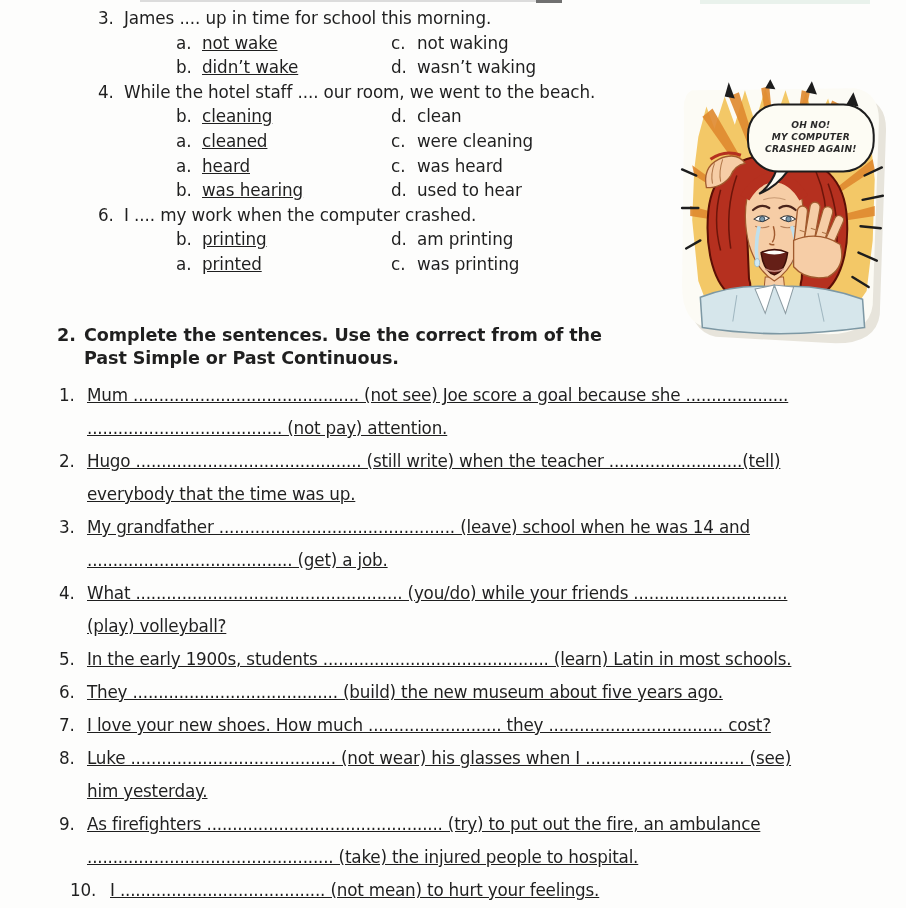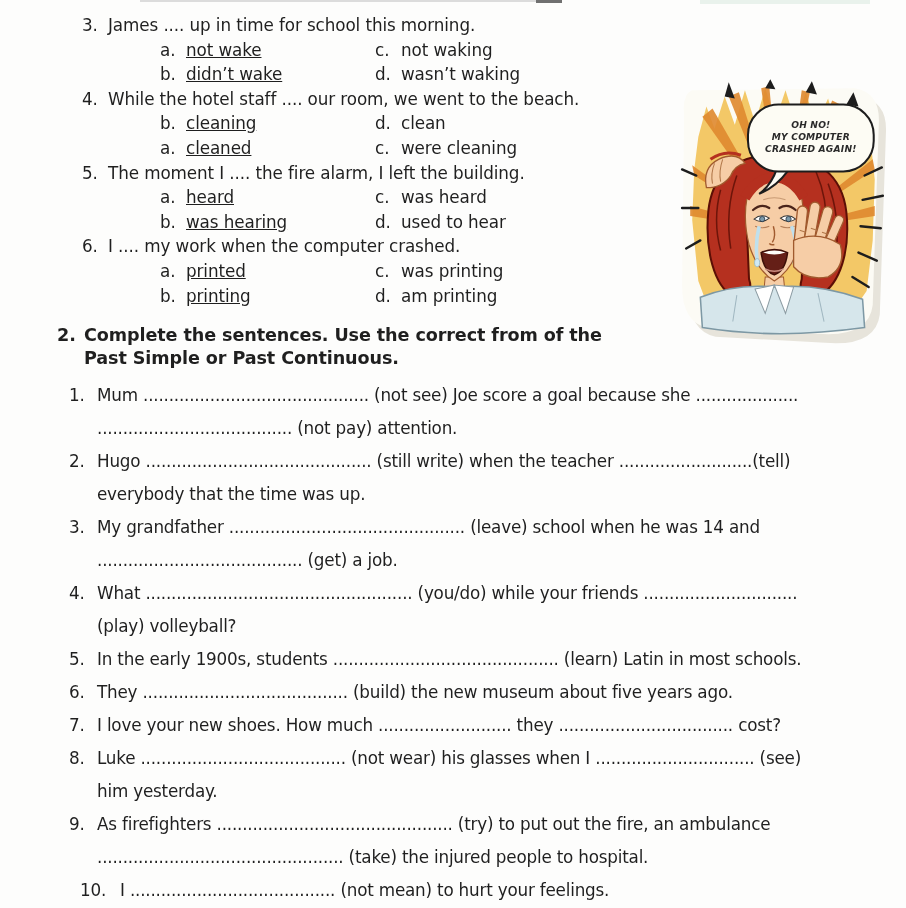--- a/index.html
+++ b/index.html
@@ -9,37 +9,37 @@
     font-family:"DejaVu Sans","Liberation Sans",sans-serif;
   }
 
   
   .rem { position:absolute; top:0; }
   .rem1 { left:140px; width:420px; height:2px; background:#dcdcdc; }
   .rem2 { left:536px; width:26px; height:3px; background:#707070; }
   .rem3 { left:700px; width:170px; height:4px; background:#e9f2ec; }
 
   
-  .mcq { position:absolute; top:6px; left:0;margin-top:7px; }
+  .mcq { position:absolute; top:6px; left:16px; }
   .row { height:24.6px; line-height:24.6px; font-size:16.8px; white-space:pre; letter-spacing:-0.1px; }
   .stem { padding-left:82px; }
   .qnum { display:inline-block; width:26px; }
   .opts { padding-left:160px; }
   .opt-left { display:inline-block; width:215px;text-decoration:underline; }
   .olet { display:inline-block; width:26px; }
 
   
   .s2head {
     position:absolute; top:324px; left:57px; display:flex;
     font-weight:bold; font-size:17.6px; line-height:22.5px; letter-spacing:-0.1px;
   }
   .hnum { width:27px; flex:none; }
 
   
-  .fib { position:absolute; top:379px; left:14px; }
+  .fib { position:absolute; top:379px; left:4px;text-decoration:underline; }
   .line { height:33px; line-height:33px; font-size:16.8px; white-space:pre; letter-spacing:-0.2px; padding-left:55px; }
   .line .inum { display:inline-block; width:28px; }
   .line.cont { padding-left:83px; }
   .line.ten { padding-left:66px; }
   .line.ten .inum { width:40px; }
 
   
   .comic { position:absolute; left:676px; top:78px; width:218px; height:266px;text-align:right; }
   .comic svg { display:block; width:100%; height:100%; }
   .bubble-text { font-family:"DejaVu Sans","Liberation Sans",sans-serif; font-weight:bold; font-style:italic; font-size:9px; fill:#2a2a2a; text-anchor:middle; letter-spacing:.2px; }
@@ -63,29 +63,28 @@
       <div class="row opts"><span class="opt-left"><span class="olet">b.</span><span>didn’t wake</span></span><span><span class="olet">d.</span><span>wasn’t waking</span></span></div>
     </div>
 
     <div>
       <div class="row stem"><span class="qnum">4.</span><span>While the hotel staff .... our room, we went to the beach.</span></div>
       <div class="row opts"><span class="opt-left"><span class="olet">b.</span><span>cleaning</span></span><span><span class="olet">d.</span><span>clean</span></span></div>
       <div class="row opts"><span class="opt-left"><span class="olet">a.</span><span>cleaned</span></span><span><span class="olet">c.</span><span>were cleaning</span></span></div>
     </div>
 
     <div>
-      <div class="row stem"><span class="qnum">5.</span><span>The moment I .... the fire alarm, I left the building.</span></div>
       <div class="row opts"><span class="opt-left"><span class="olet">a.</span><span>heard</span></span><span><span class="olet">c.</span><span>was heard</span></span></div>
       <div class="row opts"><span class="opt-left"><span class="olet">b.</span><span>was hearing</span></span><span><span class="olet">d.</span><span>used to hear</span></span></div>
     </div>
 
     <div>
       <div class="row stem"><span class="qnum">6.</span><span>I .... my work when the computer crashed.</span></div>
+      <div class="row opts"><span class="opt-left"><span class="olet">b.</span><span>printing</span></span><span><span class="olet">d.</span><span>am printing</span></span></div>
       <div class="row opts"><span class="opt-left"><span class="olet">a.</span><span>printed</span></span><span><span class="olet">c.</span><span>was printing</span></span></div>
-      <div class="row opts"><span class="opt-left"><span class="olet">b.</span><span>printing</span></span><span><span class="olet">d.</span><span>am printing</span></span></div>
     </div>
   </section>
 
   <div class="comic">
     <svg viewBox="0 0 215 262" xmlns="http://www.w3.org/2000/svg">
 
       <path d="M20,18 Q10,22 12,42 L10,208 Q10,244 36,250 L144,256 Q194,260 198,228 L204,50 Q206,18 180,14 Z" transform="translate(3,5)" fill="#e7e4db"></path>
       <path d="M16,12 Q6,16 8,36 L6,205 Q6,240 30,246 L140,252 Q190,256 194,224 L200,46 Q202,14 176,10 Z" fill="#fcfbf5"></path>
 
       <polygon fill="#f3c867" points="22,58 30,28 38,50 48,18 58,46 68,12 78,44 88,10 98,42 108,12 118,44 128,14 138,46 150,20 158,50 168,26 176,54 186,34 192,62 196,100 194,160 188,210 170,236 150,242 60,240 34,232 22,200 16,140 18,90"></polygon>

